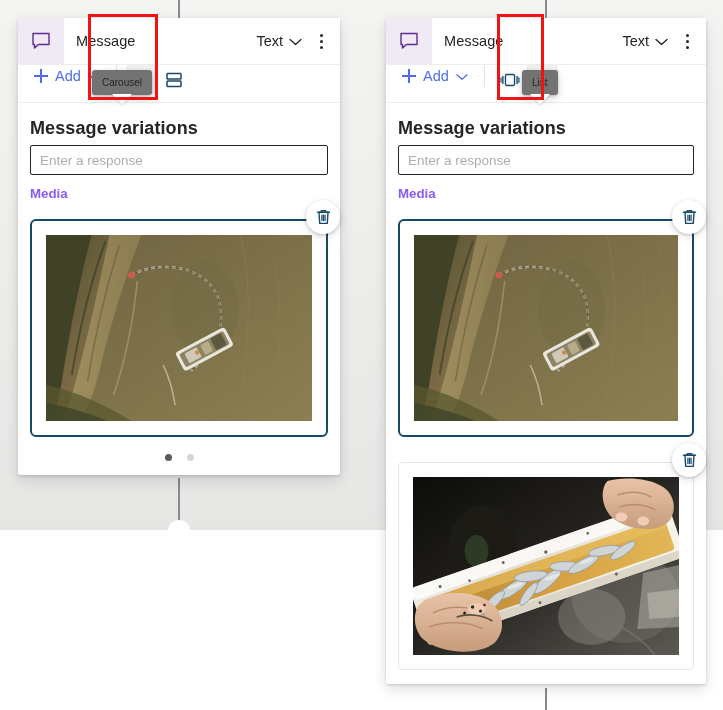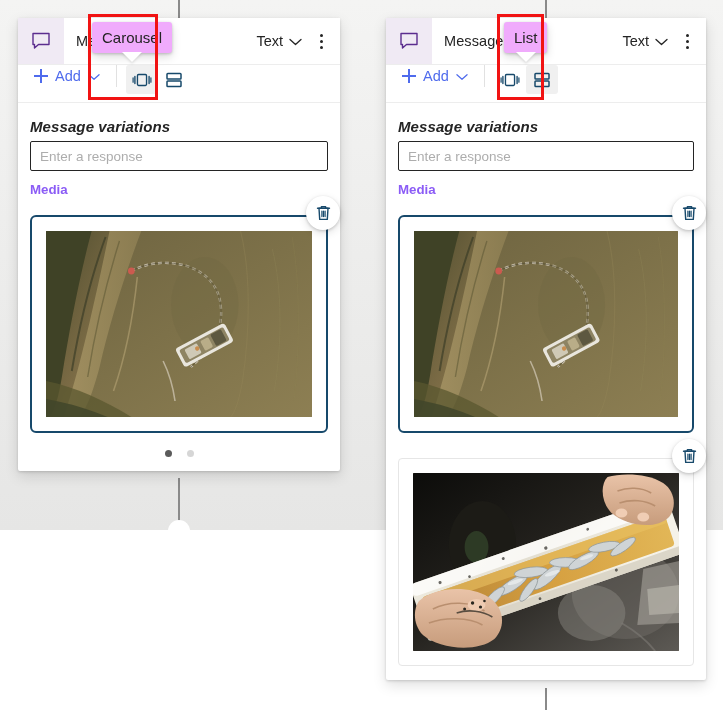--- a/index.html
+++ b/index.html
@@ -94,22 +94,22 @@
     width:1px;height:22px;background:#e1e1e1;margin:0 9px 0 12px;
   }
   .tb-btn{
     width:32px;height:29px;display:flex;align-items:center;justify-content:center;
     border-radius:3px;
   }
   .tb-btn.selected{background:#f0f0f0;}
 
   .panel-body{padding:10px 12px 0 12px;}
   .field-label{
-    font-size:15px;font-weight:bold;color:#242424;
-    margin:5px 0 6px 0;letter-spacing:.1px;font-style:italic;
+    font-size:18px;font-weight:bold;color:#242424;
+    margin:5px 0 6px 0;letter-spacing:.1px;
   }
   .text-input{
     width:100%;box-sizing:border-box;
     height:30px;border:1px solid #242424;border-radius:2px;
     background:#ffffff;
     font-size:13.5px;color:#242424;
     padding:0 9px;
     font-family:"Liberation Sans", sans-serif;
     outline:none;
   }
@@ -145,27 +145,28 @@
   .dots{
     display:flex;align-items:center;justify-content:center;gap:15px;
     padding:17px 0 14px 0;
   }
   .dot{width:7px;height:7px;border-radius:50%;background:#d6d6d6;}
   .dot.active{background:#5b5b5b;}
 
   
   .tooltip{
     position:absolute;
-    background:#f0abfc;
+    background:#737373;
     box-shadow:0 1px 3px rgba(0,0,0,.2), 0 4px 10px rgba(0,0,0,.14);
     border-radius:3px;
-    font-size:15px;color:#242424;
+    font-size:10px;color:#242424;
     padding:7px 10px;
     white-space:nowrap;
     z-index:40;
+    margin-top:48px;
   }
   .tooltip .tt-arrow{
     position:absolute;bottom:-9px;left:50%;margin-left:-10px;
     width:0;height:0;
     border-left:10px solid transparent;
     border-right:10px solid transparent;
     border-top:10px solid #ffffff;
     filter:drop-shadow(0 2px 1px rgba(0,0,0,.10));
   }
 
@@ -526,17 +527,17 @@
             </g>
             <path d="M44 140 C56 136 70 138 80 144" stroke="#3a342c" stroke-width="1.6" fill="none" opacity="0.8"></path>
           </g>
           <path d="M210 150 C224 158 236 168 244 178" stroke="#7d7a74" stroke-width="2" fill="none" opacity="0.6"></path>
         </svg>
       </div>
     </div>
   </div>
 </div>
 
-<div class="tooltip" style="left:504px;top:22px;">
+<div class="tooltip" style="left:522px;top:22px;">
   <span>List</span>
   <span class="tt-arrow"></span>
 </div>
 <div class="redbox" style="left:497px;top:14px;width:47px;height:86px;"></div>
 
 </body></html>

